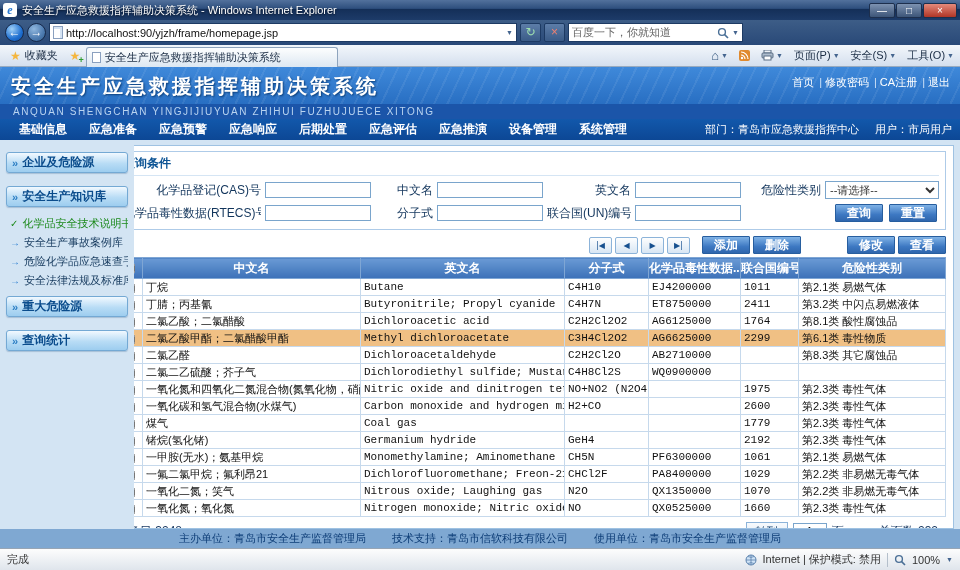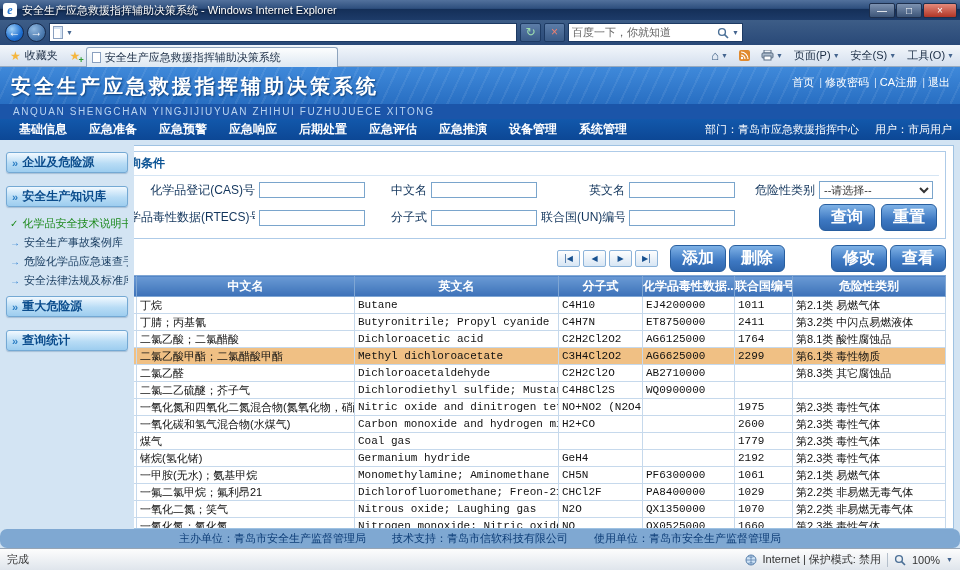--- a/index.html
+++ b/index.html
@@ -81,21 +81,21 @@
 .main-panel{flex:1;background:#fff;border:1px solid #9fc2e2;padding:5px 7px;display:flex;flex-direction:column;overflow:hidden;}
 
 .query-box{border:1px solid #aecbe8;padding:2px 6px 7px;flex:0 0 auto;}
 .query-title{color:#0b5394;font-weight:bold;font-size:12px;padding:1px 0 3px;border-bottom:1px solid #d5e5f4;margin-bottom:5px;}
 .query-grid{display:grid;grid-template-columns:138px 106px 58px 106px 84px 106px 76px 1fr;
  align-items:center;row-gap:5px;column-gap:4px;font-size:12px;color:#12355c;}
 .q-label{text-align:right;white-space:nowrap;overflow:hidden;}
 .q-input{height:16px;width:100%;border:1px solid #7aa5cc;background:#fff;font-size:11px;padding:0 2px;outline:none;font-family:"Liberation Sans",sans-serif;}
 .q-select{height:18px;width:114px;border:1px solid #7aa5cc;background:#fff;font-size:11px;color:#333;font-family:"Liberation Sans",sans-serif;}
 .q-btns{display:flex;gap:6px;justify-content:flex-end;padding-right:2px;}
-.btn-blue{height:27px;padding:0 11px;color:#fff;font-size:16px;font-weight:bold;cursor:pointer;border-radius:6px;
+.btn-blue{height:18px;padding:0 11px;color:#fff;font-size:12px;font-weight:bold;cursor:pointer;border-radius:1px;
  background:linear-gradient(#7fb2e6,#3d78c2 60%,#2f66ad);border:1px solid #275e9f;font-family:"Liberation Sans",sans-serif;white-space:nowrap;}
 
 .toolbar{display:flex;justify-content:flex-end;align-items:center;gap:3px;margin:6px 0 3px;flex:0 0 auto;}
 .pg-btn{width:23px;height:17px;padding:0;border-radius:2px;cursor:pointer;font-size:8px;line-height:15px;text-align:center;color:#17508f;
  background:linear-gradient(#fefefe,#d8e6f4);border:1px solid #8cb3d9;font-family:"DejaVu Sans",sans-serif;}
 .gap1{width:6px;}
 .gap2{width:40px;}
 
 table.data-table{border-collapse:collapse;table-layout:fixed;width:100%;flex:0 0 auto;}
 .data-table th{height:21px;background:linear-gradient(#6a9ad5,#3c71b8);color:#fff;font-size:12px;font-weight:bold;
@@ -108,21 +108,21 @@
 .data-table tr.hl td{background:#f0c084;margin-left:16px;}
 
 .pager-row{display:flex;align-items:center;margin-top:5px;font-size:12px;color:#16365f;flex:0 0 auto;}
 .pager-right{margin-left:auto;display:flex;align-items:center;gap:5px;}
 .goto-btn{height:18px;padding:0 9px;font-size:11px;color:#13406f;cursor:pointer;
  background:linear-gradient(#f7fafd,#dce8f4);border:1px solid #8cb3d9;font-family:"Liberation Sans",sans-serif;}
 .page-input{width:34px;height:17px;border:1px solid #7aa5cc;font-size:11px;text-align:center;font-family:"Liberation Sans",sans-serif;}
 .total-pages{margin-left:30px;margin-right:8px;}
 
 .page-footer{height:19px;flex:0 0 auto;background:#7fa8d2;color:#0d3d77;font-size:11px;
- display:flex;align-items:center;justify-content:center;gap:26px;white-space:nowrap;overflow:hidden;border-radius:7px;}
+ display:flex;align-items:center;justify-content:center;gap:26px;white-space:nowrap;overflow:hidden;}
 
 
 .statusbar{height:22px;flex:0 0 auto;display:flex;align-items:center;gap:6px;padding:0 7px;font-size:11px;color:#333;
  background:linear-gradient(#fdfdfd,#dfe5ec);border-top:1px solid #97a5b5;}
 .sb-right{margin-left:auto;display:flex;align-items:center;gap:6px;}
 .sb-sep{width:1px;height:14px;background:#b4bfcb;}
 .ico-span{display:inline-flex;align-items:center;}
 </style>
 </head>
 <body>
@@ -137,20 +137,21 @@
       <span class="wbtn">□</span>
       <span class="wbtn close">×</span>
     </span>
   </div>
 
   <div class="addr-row">
     <span class="nav-circle back">←</span>
     <span class="nav-circle fwd">→</span>
     <div class="addr-box">
       <span class="page-ico"></span>
+      <input class="addr-input" value="http://localhost:90/yjzh/frame/homepage.jsp" style="">
       <span class="dd">▼</span>
     </div>
     <span class="mini-btn refresh">↻</span>
     <span class="mini-btn stop">×</span>
     <div class="search-box">
       <input class="search-input" value="百度一下，你就知道" style="">
       <span class="ico-span">
         <svg width="12" height="12" viewBox="0 0 12 12">
             <circle cx="5" cy="5" r="3.4" fill="none" stroke="#4a6f96" stroke-width="1.4"></circle>
             <line x1="7.6" y1="7.6" x2="11" y2="11" stroke="#4a6f96" stroke-width="1.6"></line>

